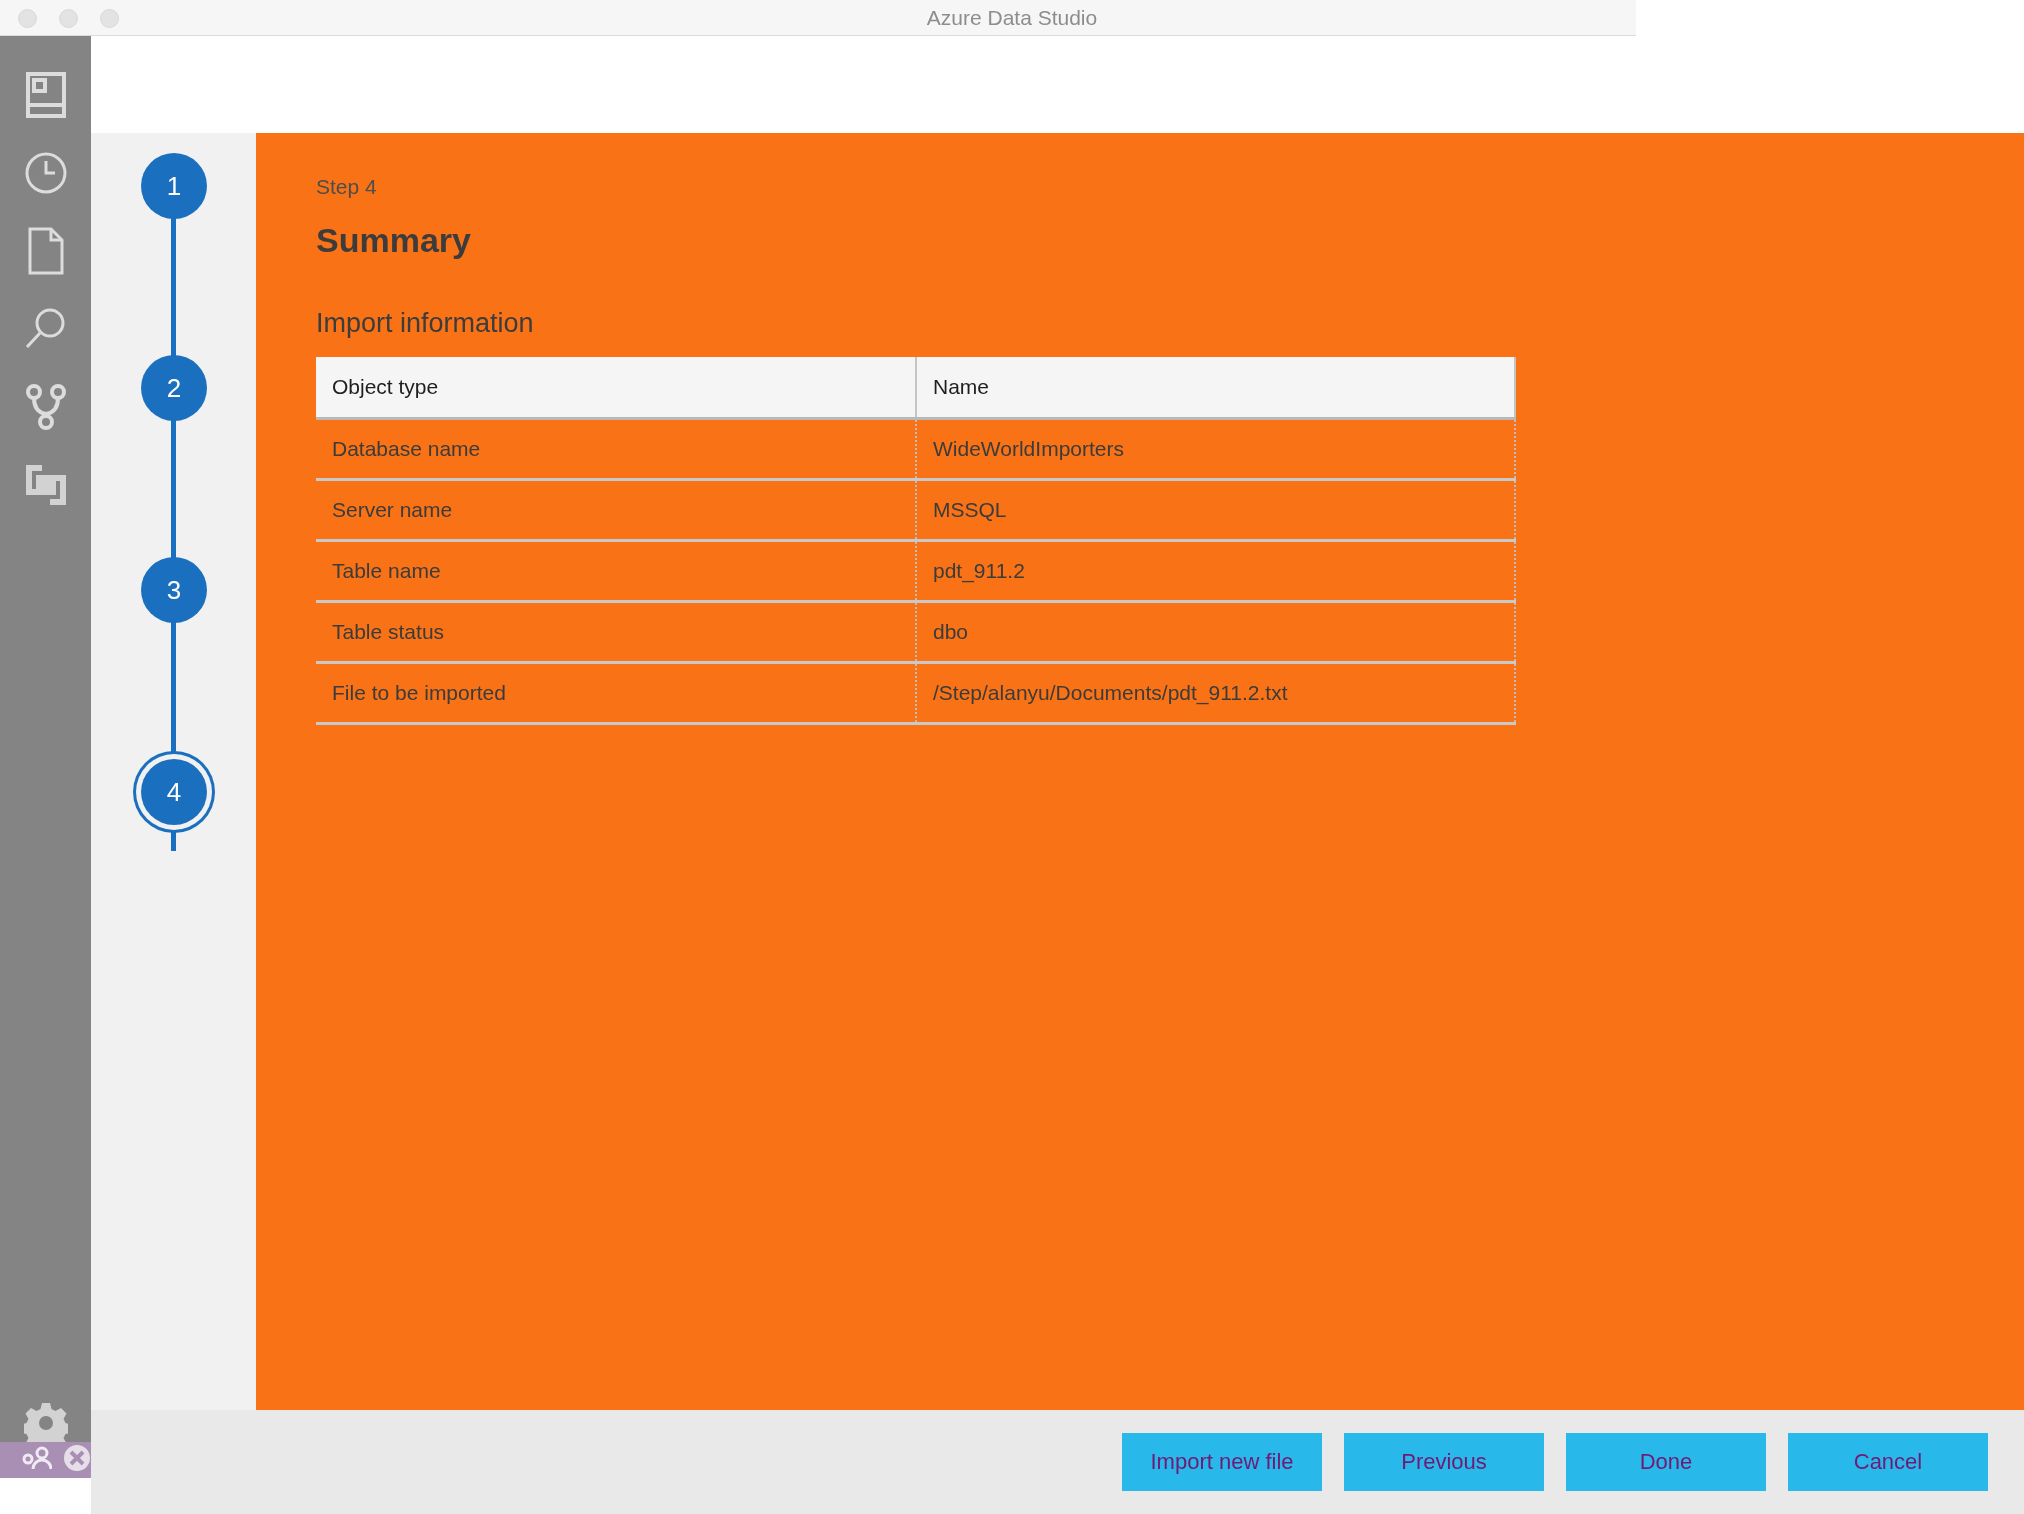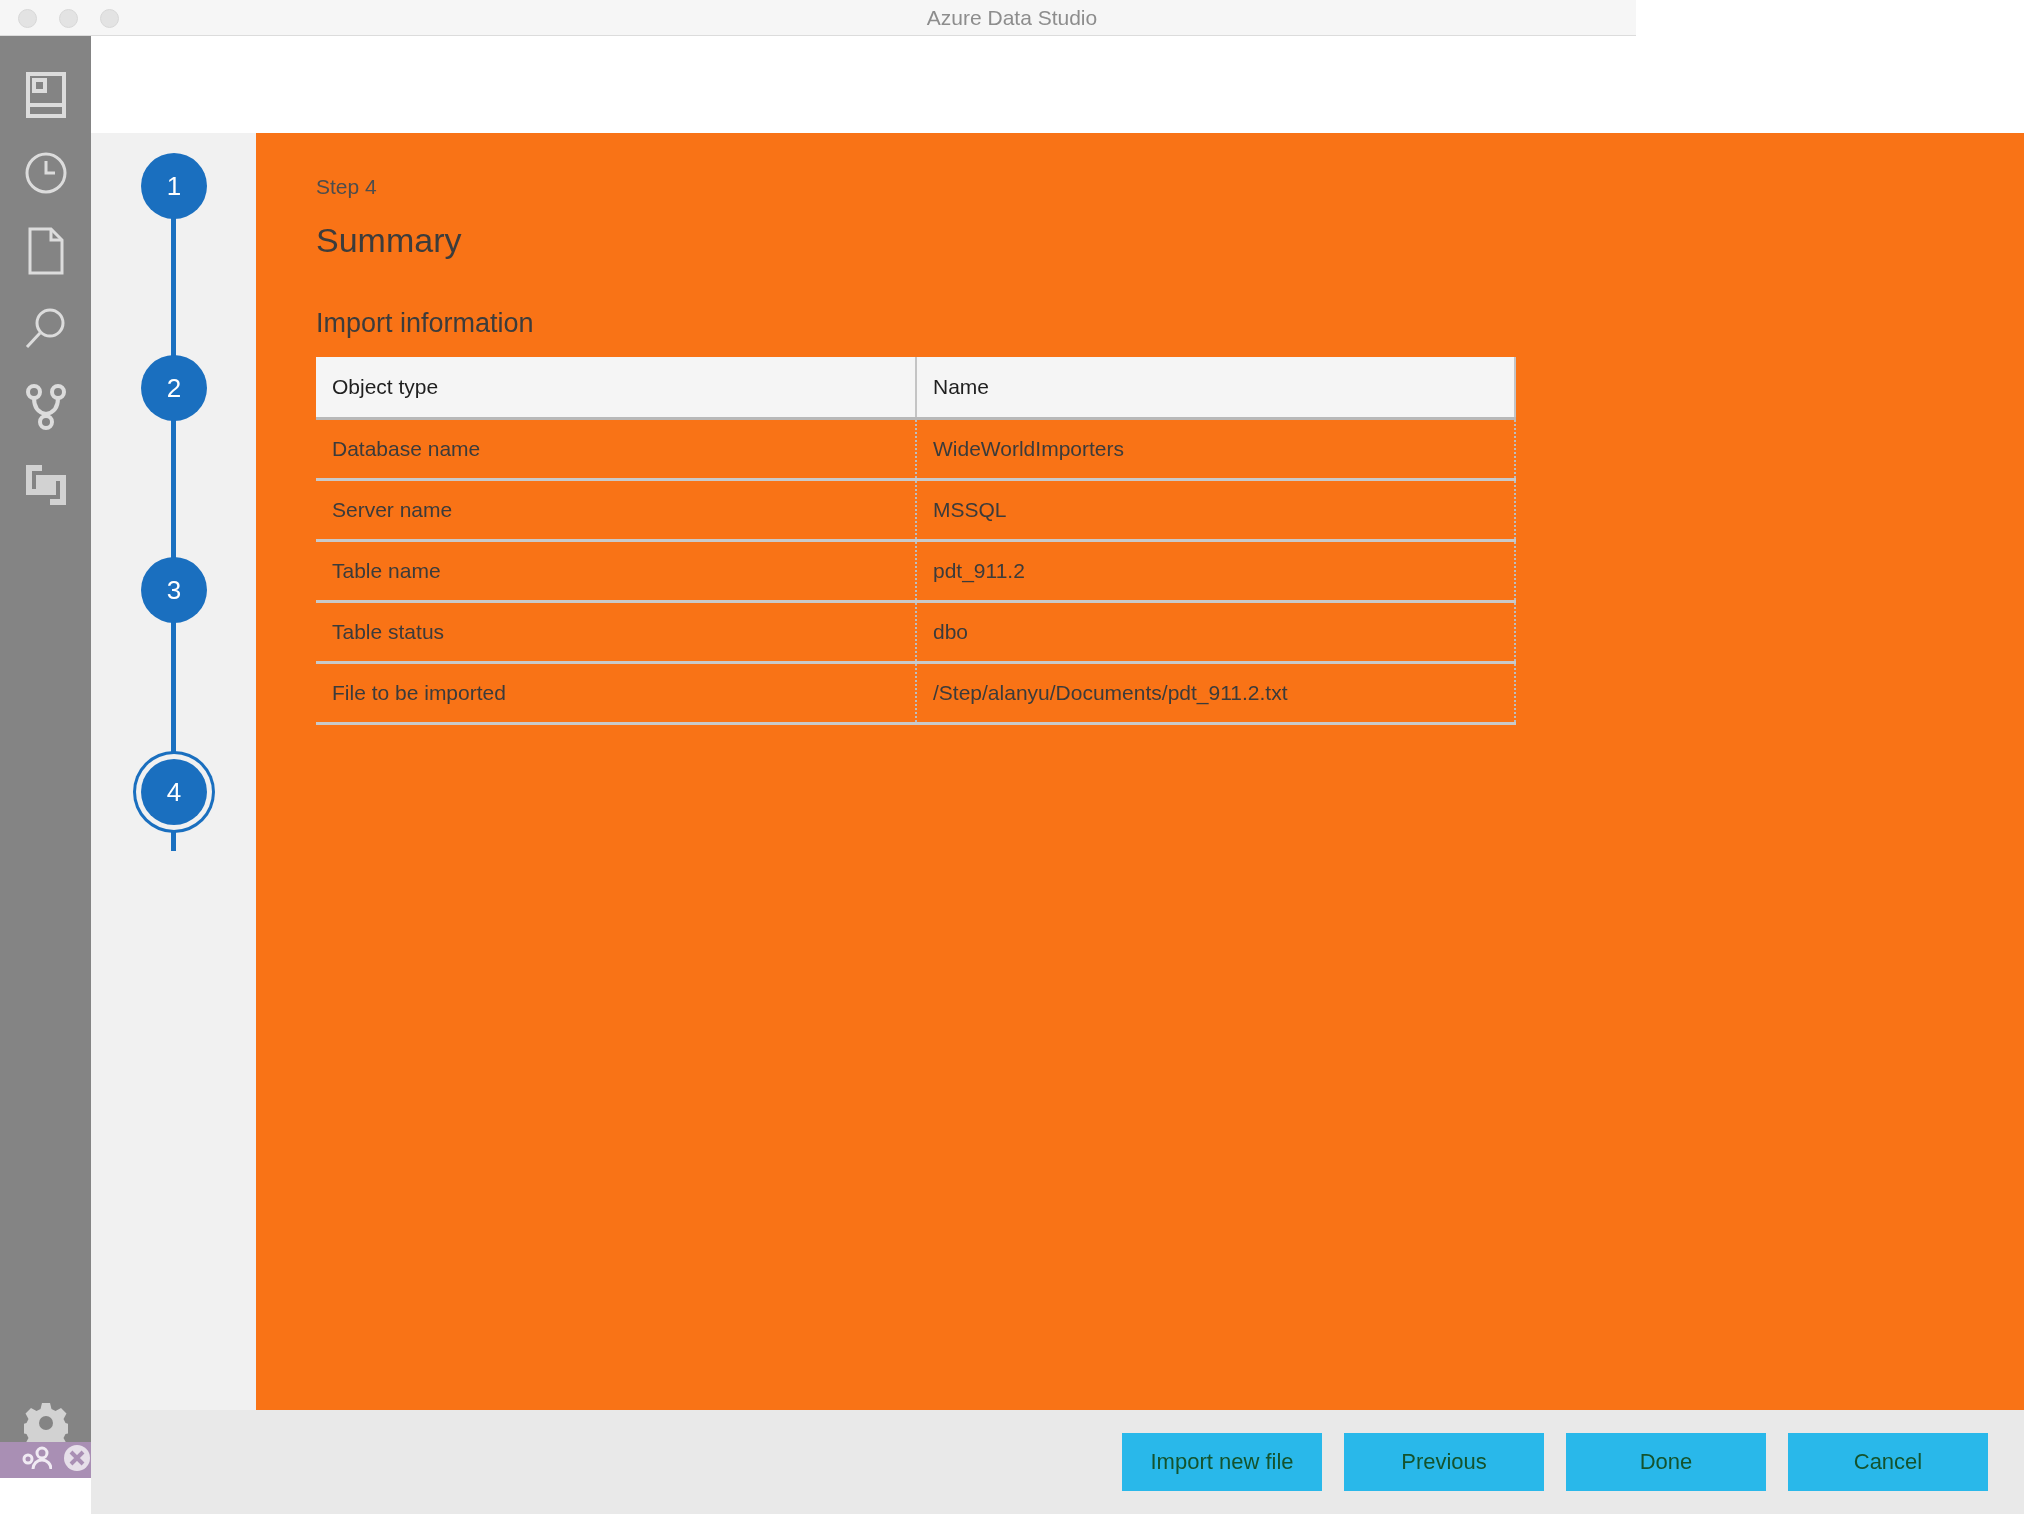--- a/index.html
+++ b/index.html
@@ -69,21 +69,21 @@
     box-shadow: 0 0 0 5px #f1f1f1, 0 0 0 8px #1a6fbf;
   }
 
   
   .content {
     position: absolute; left: 256px; top: 133px; width: 1768px; height: 1277px;
     background: #f97316;
     padding: 42px 0 0 60px;
   }
   .step-label { font-size: 21px; color: #4d4d4d; margin-bottom: 22px; }
-  .page-heading { font-size: 34px; color: #3c3c3c; font-weight: normal; margin-bottom: 48px; }
+  .page-heading { font-size: 34px; color: #3c3c3c; font-weight: bold; margin-bottom: 48px; }
   .section-heading { font-size: 27px; color: #3c3c3c; font-weight: normal; margin-bottom: 18px; }
 
   table.summary {
     width: 1200px; border-collapse: collapse; table-layout: fixed;
   }
   table.summary th {
     background: #f5f5f5;
     text-align: left; font-weight: normal;
     font-size: 21px; color: #1f1f1f;
     padding: 18px 16px;
@@ -108,21 +108,21 @@
 
   
   .footer {
     position: absolute; left: 91px; top: 1410px; width: 1933px; height: 104px;
     background: #e9e9e9;
     display: flex; align-items: center; justify-content: flex-end;
     gap: 22px; padding-right: 36px;
   }
   .btn {
     height: 58px; min-width: 200px; padding: 0 26px;
-    background: #29b8ea; color: #14532d; border: none;
+    background: #29b8ea; color: #701a75; border: none;
     font-size: 22px; font-family: "Liberation Sans", sans-serif;
     cursor: pointer;
   }
 </style>
 </head>
 <body>
 
 <div id="app">
 
   <div class="titlebar">

